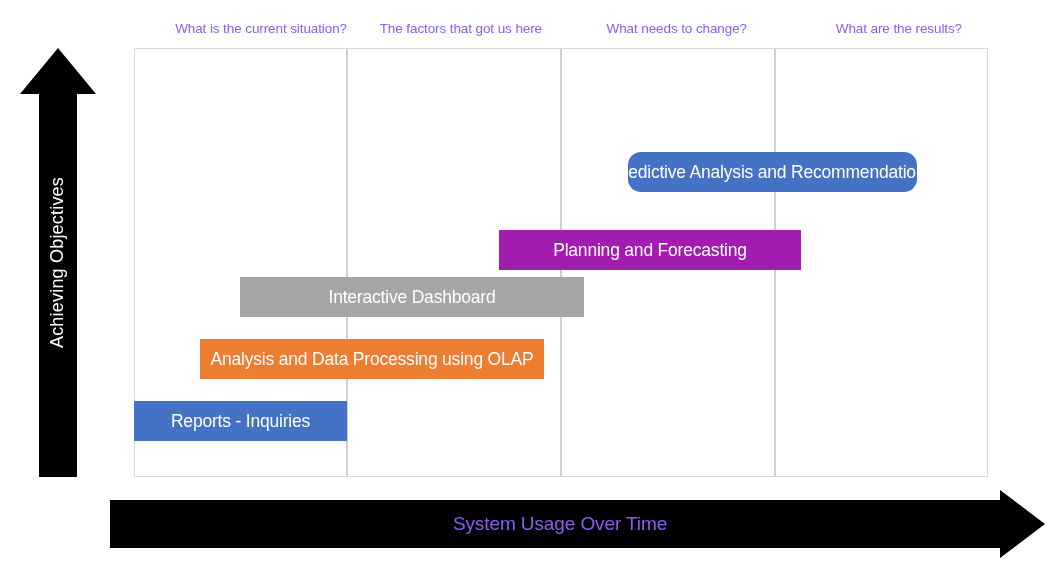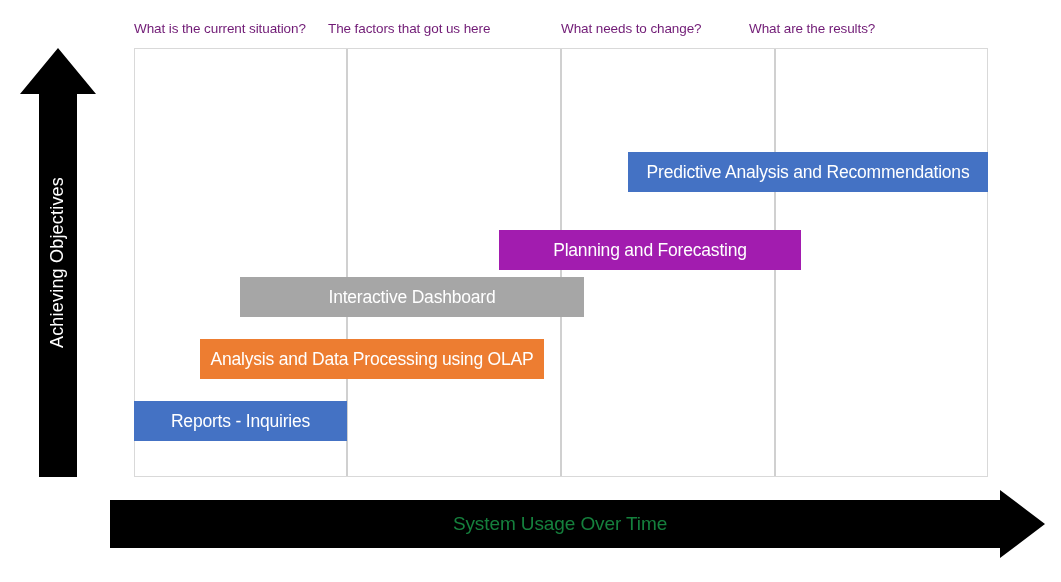--- a/index.html
+++ b/index.html
@@ -16,22 +16,22 @@
     height: 582px;
     background: #ffffff;
     overflow: hidden;
   }
 
   
   .col-header {
     position: absolute;
     top: 21px;
     font-size: 13.5px;
-    color: #701a75;
-    text-align: left;
+    color: #8b5cf6;
+    text-align: right;
     letter-spacing: -0.1px;
     white-space: nowrap;
   }
 
   
   #grid {
     position: absolute;
     left: 134px;
     top: 48px;
     width: 854px;
@@ -104,45 +104,45 @@
     left: 0;
     top: 0;
     width: 900px;
     height: 68px;
     display: flex;
     align-items: center;
     justify-content: center;
     pointer-events: none;
   }
   #x-arrow-label span {
-    color: #15803d;
+    color: #8b5cf6;
     font-size: 19px;
     white-space: nowrap;
     letter-spacing: -0.1px;
   }
 </style>
 </head>
 <body>
 
 <div id="stage">
 
   <div id="headers">
     <div class="col-header" style="left:134px;width:213px;">What is the current situation?</div>
     <div class="col-header" style="left:328px;width:214px;">The factors that got us here</div>
-    <div class="col-header" style="left:561px;width:214px;">What needs to change?</div>
+    <div class="col-header" style="left:533px;width:214px;">What needs to change?</div>
     <div class="col-header" style="left:749px;width:213px;">What are the results?</div>
   </div>
 
   <div id="grid">
     <div class="grid-divider" style="left:211px;"></div>
     <div class="grid-divider" style="left:425px;"></div>
     <div class="grid-divider" style="left:639px;"></div>
   </div>
 
-  <div class="bar" style="left:628px; top:152px; width:360px; background:#4472C4;">
+  <div class="bar" style="left:628px; top:152px; width:289px; background:#4472C4;border-radius:13px;">
     <span>Predictive Analysis and Recommendations</span>
   </div>
 
   <div class="bar" style="left:499px; top:230px; width:302px; background:#a21caf;">
     <span>Planning and Forecasting</span>
   </div>
 
   <div class="bar" style="left:240px; top:277px; width:344px; background:#A6A6A6;">
     <span>Interactive Dashboard</span>
   </div>

